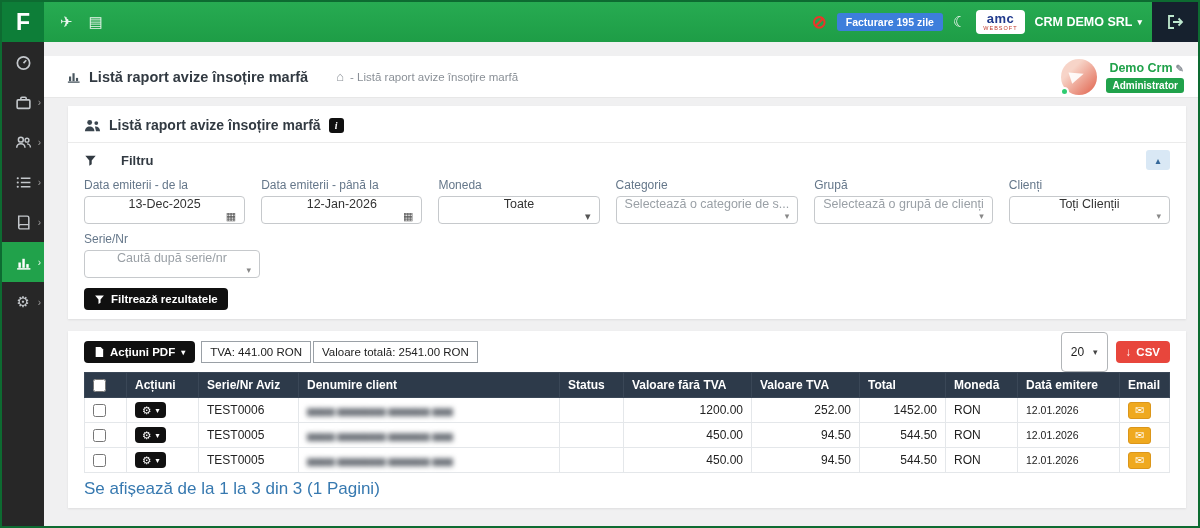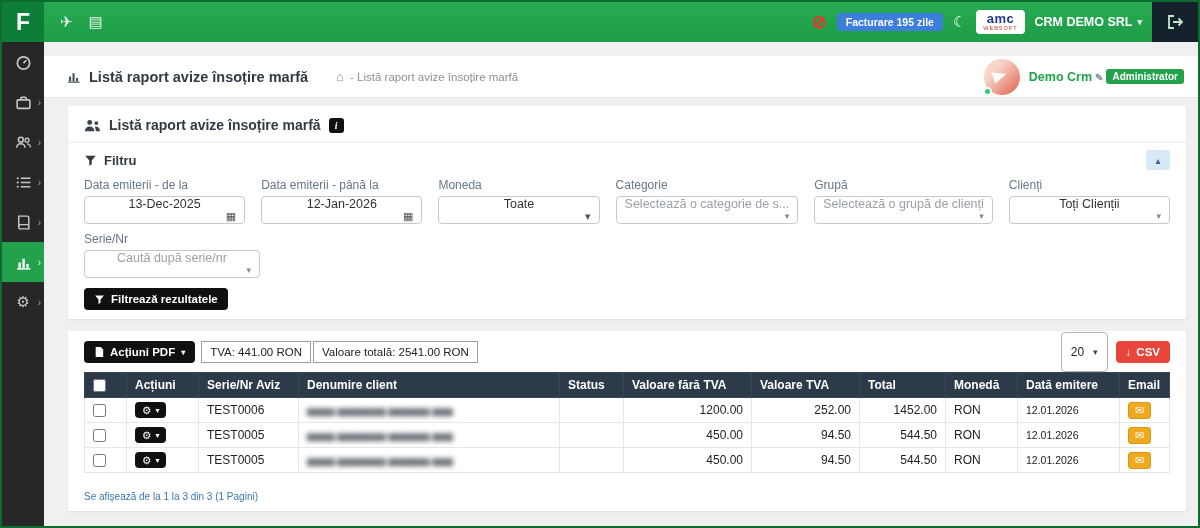--- a/index.html
+++ b/index.html
@@ -43,37 +43,37 @@
   .home { margin-left:28px; color:#8a9097; font-size:13px; }
   .crumbtext { font-size:11.5px; color:#8a9097; margin-left:6px; }
   .userarea { margin-left:auto; display:flex; align-items:center; gap:9px; }
   .avatar { width:36px; height:36px; border-radius:50%; background:linear-gradient(135deg,#f7d4c8 30%,#e0604a);
             position:relative; cursor:pointer; }
   .avatar::after { content:""; position:absolute; left:9px; top:11px; width:0; height:0;
                    border-left:14px solid #fff; border-top:6px solid transparent; border-bottom:6px solid transparent;
                    transform:rotate(-18deg); opacity:.9; }
   .status-dot { position:absolute; left:-1px; bottom:-1px; width:9px; height:9px; background:#2ecc71;
                 border:2px solid #fff; border-radius:50%; }
-  .user-col { display:flex; flex-direction:row; align-items:flex-end; gap:3px; }
+  .user-col { display:flex; flex-direction:column; align-items:flex-end; gap:3px; }
   .user-name { color:#21a24b; font-weight:bold; font-size:12.5px; cursor:pointer; }
   .user-name .pencil { color:#8a9097; font-size:10px; margin-left:3px; }
   .role-badge { background:#21a24b; color:#fff; font-size:10px; font-weight:bold; padding:2px 6px; border-radius:3px; }
 
   
   .card { background:#fff; margin:8px 12px 0 24px; padding:9px 16px; box-shadow:0 1px 2px rgba(0,0,0,.08); }
   .card.table-card { margin-top:12px; }
 
   .title-row { display:flex; align-items:center; gap:8px; height:20px; }
   .card-title { font-weight:bold; font-size:14px; color:#323a42; }
   .info-badge { width:15px; height:15px; background:#101010; color:#fff; border-radius:3px; font-size:10px;
                 font-weight:bold; display:inline-flex; align-items:center; justify-content:center;
                 font-family:"Liberation Serif", serif; font-style:italic; cursor:pointer; }
   .card hr { border:none; border-top:1px solid #ebebeb; margin:7px -16px 7px; }
 
-  .filtru-row { display:flex; align-items:center; gap:7px; height:20px; }
+  .filtru-row { display:flex; align-items:center; gap:24px; height:20px; }
   .filtru-title { font-weight:bold; font-size:13px; color:#323a42; }
   .collapse-btn { margin-left:auto; width:24px; height:20px; background:#d9e8f5; color:#35689a; border:none;
                   border-radius:3px; font-size:10px; display:flex; align-items:center; justify-content:center; cursor:pointer; }
 
   .filter-grid { display:grid; grid-template-columns:repeat(6,1fr); gap:16px; margin-top:8px; }
   .f-label { font-size:12px; color:#65778a; margin-bottom:4px; }
   .control { height:28px; border:1px solid #c6c9cc; border-radius:4px; background:#fff; display:flex;
              align-items:center; padding:0 8px; font-size:12.5px; color:#333; cursor:pointer;flex-direction:column; }
   .control .val { white-space:nowrap; overflow:hidden; text-overflow:ellipsis; }
   .control .placeholder { color:#9aa0a6; }
@@ -104,21 +104,21 @@
   td.num, th.num { text-align:right; }
   td.datecell { font-size:10.5px; }
   .blurred { filter:blur(2.5px); color:#70757c; font-size:9px; letter-spacing:0; }
   .act-btn { background:#101010; color:#fff; border:none; border-radius:4px; padding:2px 7px; font-size:10.5px;
              display:inline-flex; align-items:center; gap:4px; cursor:pointer; }
   .act-btn .caret { font-size:8px; }
   .email-btn { background:#efa91f; border:1px solid #db961a; border-radius:3px; padding:1px 6px; color:#fff;
                font-size:11px; cursor:pointer; display:inline-flex; align-items:center; }
   input[type=checkbox] { width:13px; height:13px; margin:0; vertical-align:middle; cursor:pointer; }
 
-  .table-footer { margin-top:18px; color:#3779b0; font-size:10px; }
+  .table-footer { margin-top:6px; color:#3779b0; font-size:17px; }
 
   .svgicon { display:block; }
 </style>
 </head>
 <body>
 
 <div class="viewport">
 
   <header class="topbar">
     <div class="logo">F</div>

